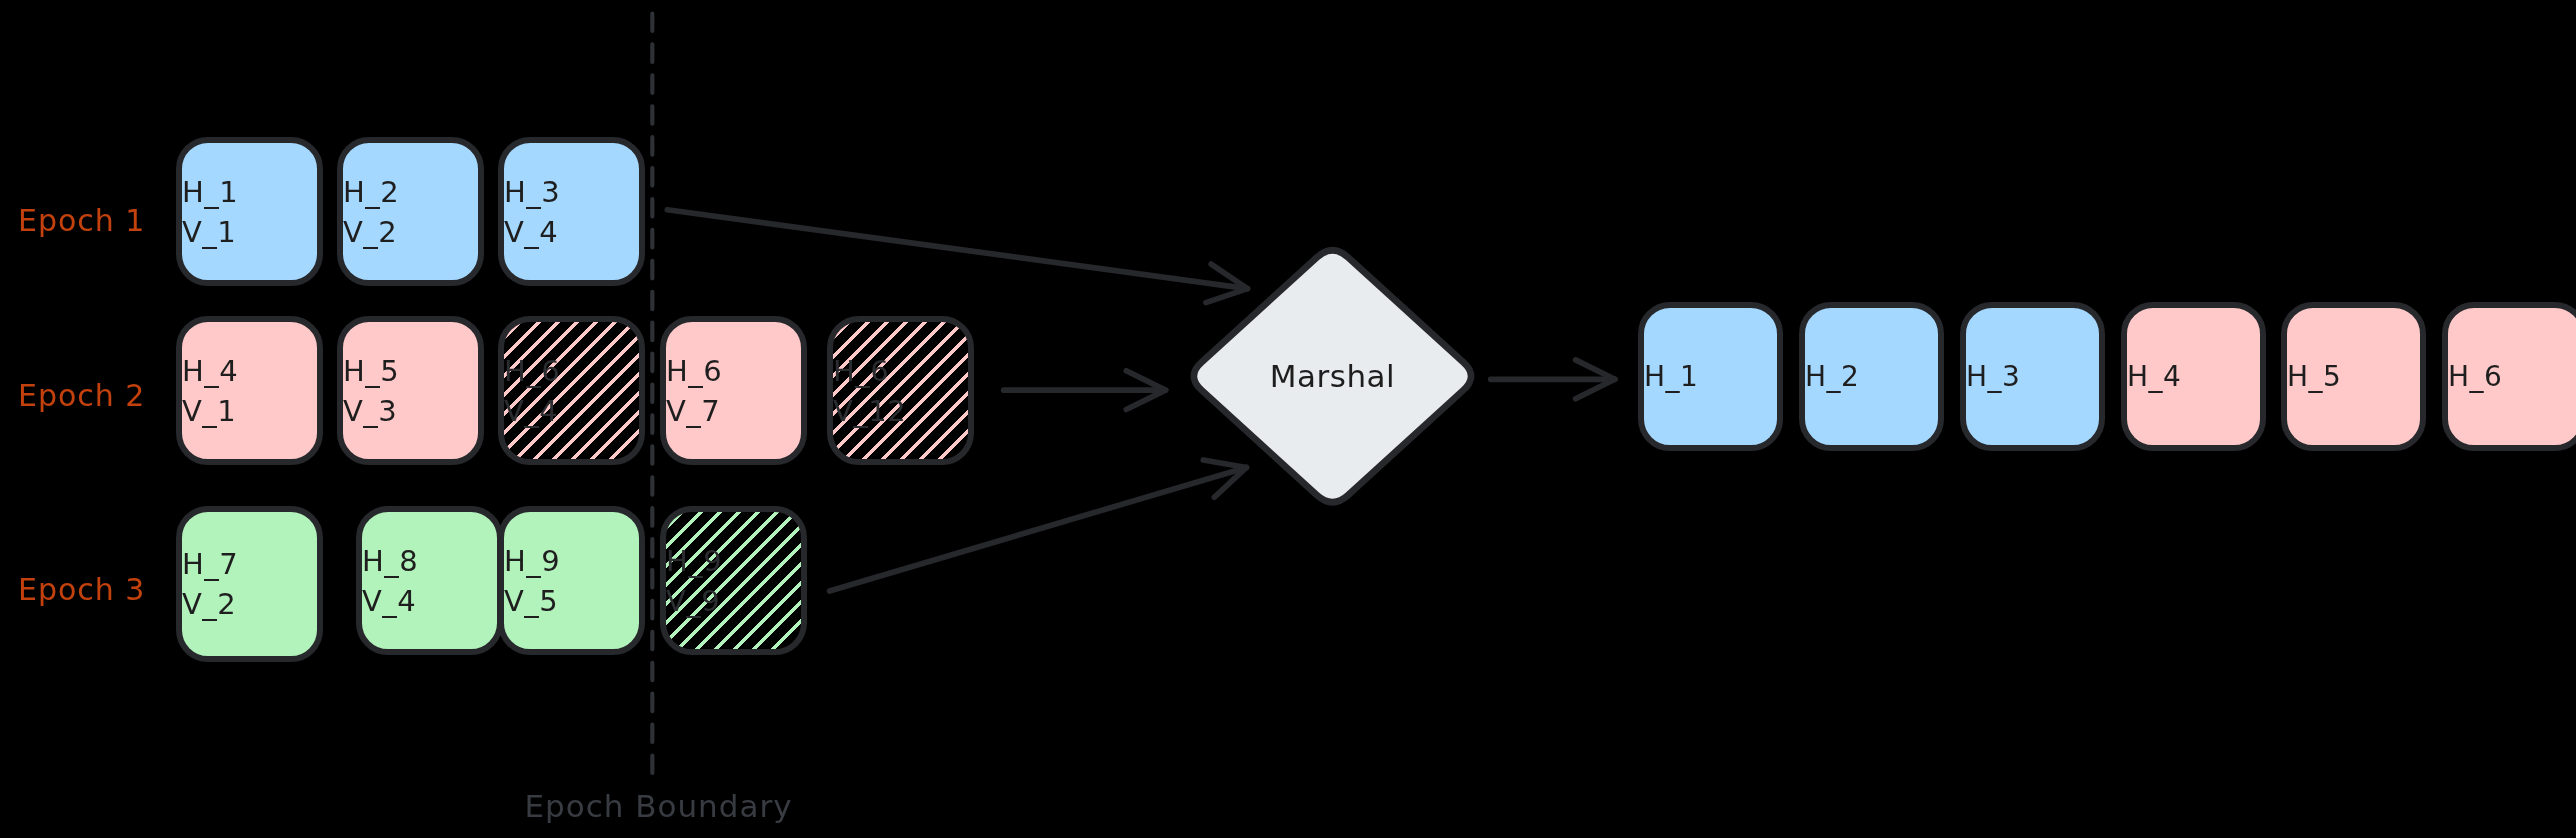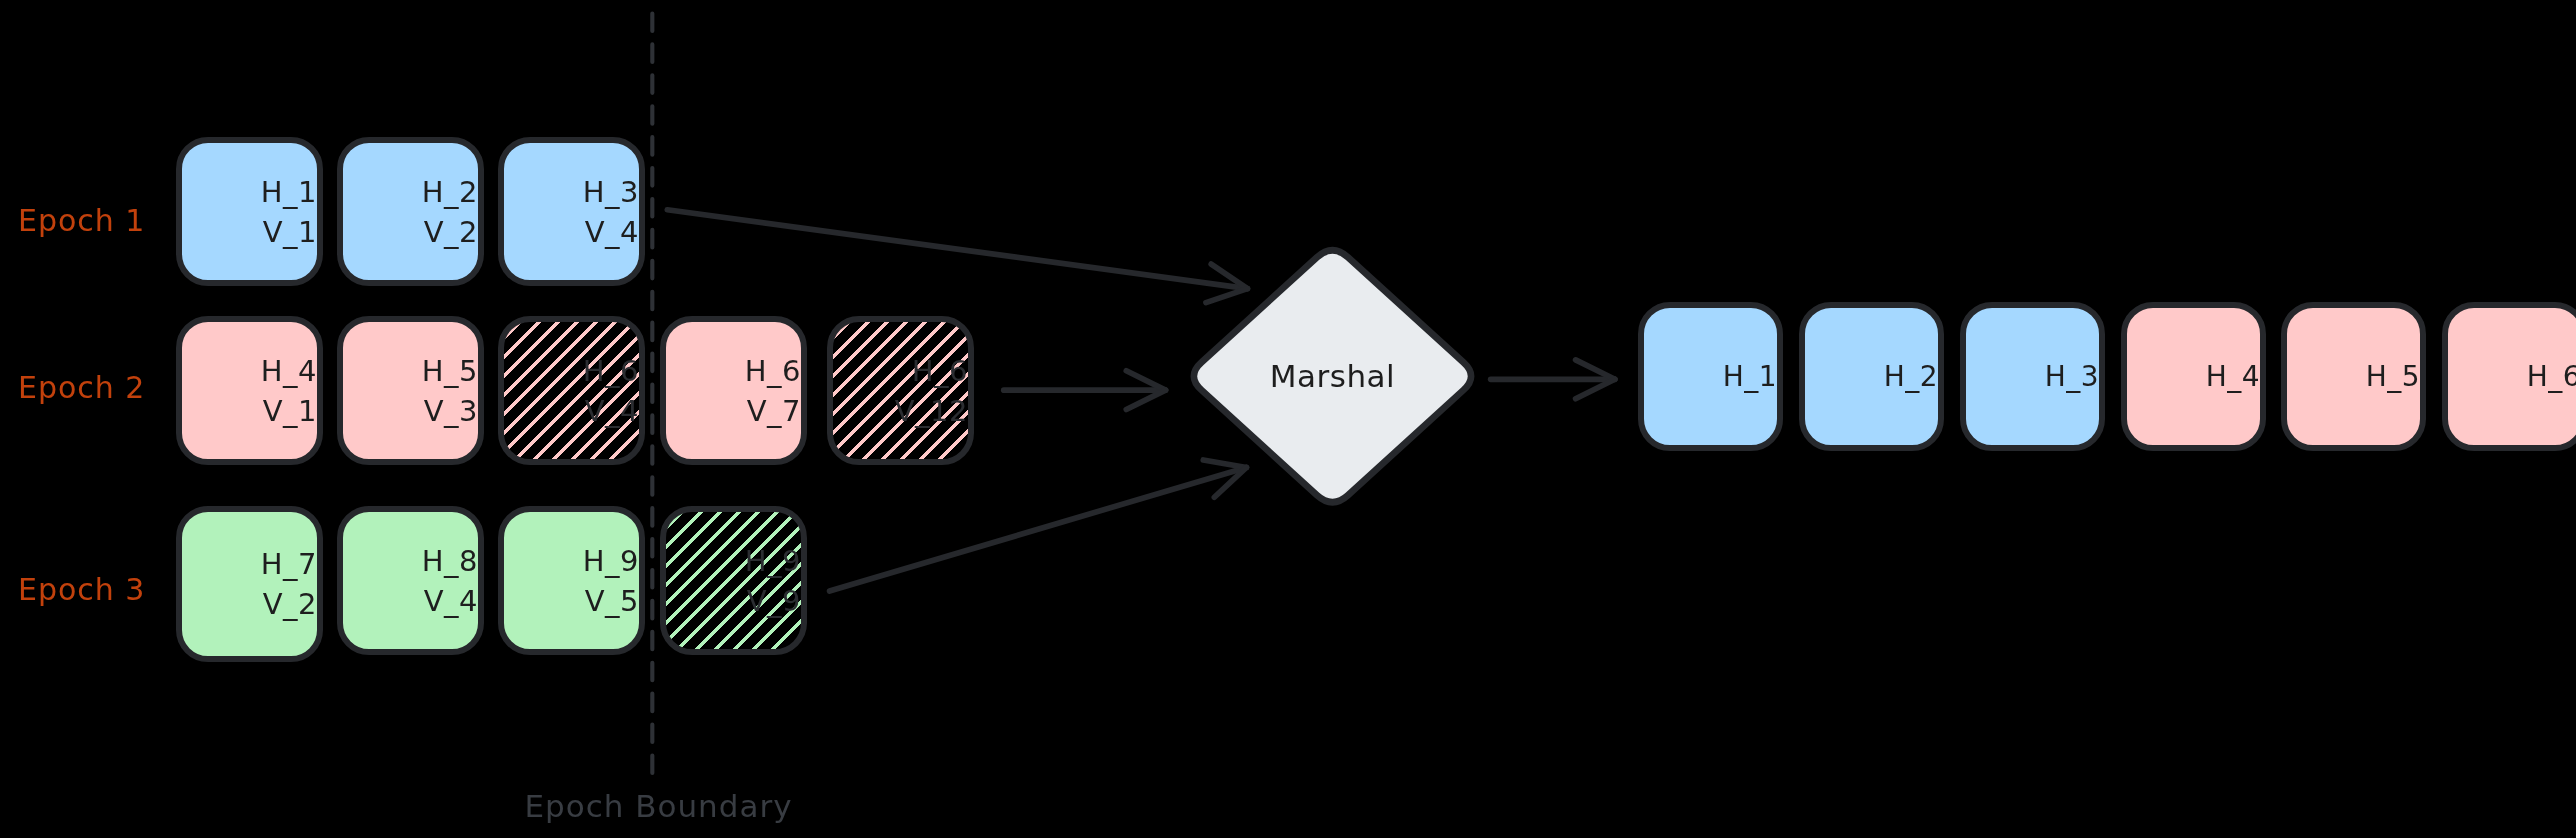--- a/index.html
+++ b/index.html
@@ -20,21 +20,21 @@
     left: 0;
     top: 0;
   }
   .box {
     position: absolute;
     box-sizing: border-box;
     border: 6.7px solid #26282c;
     border-radius: 32px;
     display: flex;
     flex-direction: column;
-    align-items: flex-end;
+    align-items: flex-start;
     justify-content: center;
     font-size: 29px;
     line-height: 40px;
     color: #1e1e1e;
     letter-spacing: 0.5px;
   }
   .box.hatched {
     color: #2b2d31;
     background-color: #000000;
   }
@@ -114,21 +114,21 @@
         <span class="bline">V_1</span>
       </div>
       <div class="box" style="left: 337px; top: 137px; width: 147px; height: 149px; background-color: rgb(165, 216, 255);">
         <span class="bline">H_2</span>
         <span class="bline">V_2</span>
       </div>
       <div class="box" style="left: 498px; top: 137px; width: 147px; height: 149px; background-color: rgb(165, 216, 255);">
         <span class="bline">H_3</span>
         <span class="bline">V_4</span>
       </div>
-      <div class="epoch-label" style="left: 7.2px; top: 304px; height: 149px; transform: translateY(9.3px);">Epoch 2</div>
+      <div class="epoch-label" style="left: 7.2px; top: 312px; height: 149px; transform: translateY(9.3px);">Epoch 2</div>
       <div class="box" style="left: 176px; top: 316px; width: 147px; height: 149px; background-color: rgb(255, 201, 201);">
         <span class="bline">H_4</span>
         <span class="bline">V_1</span>
       </div>
       <div class="box" style="left: 337px; top: 316px; width: 147px; height: 149px; background-color: rgb(255, 201, 201);">
         <span class="bline">H_5</span>
         <span class="bline">V_3</span>
       </div>
       <div class="box hatched" style="left: 498px; top: 316px; width: 147px; height: 149px; background-image: repeating-linear-gradient(135deg, rgba(0, 0, 0, 0) 0px, rgba(0, 0, 0, 0) 9.8px, rgb(255, 201, 201) 9.8px, rgb(255, 201, 201) 13.4px);">
         <span class="bline">H_6</span>
@@ -140,21 +140,21 @@
       </div>
       <div class="box hatched" style="left: 827px; top: 316px; width: 147px; height: 149px; background-image: repeating-linear-gradient(135deg, rgba(0, 0, 0, 0) 0px, rgba(0, 0, 0, 0) 9.8px, rgb(255, 201, 201) 9.8px, rgb(255, 201, 201) 13.4px);">
         <span class="bline">H_6</span>
         <span class="bline">V_12</span>
       </div>
       <div class="epoch-label" style="left: 7.2px; top: 506px; height: 149px; transform: translateY(9.3px);">Epoch 3</div>
       <div class="box" style="left: 176px; top: 506px; width: 147px; height: 156px; background-color: rgb(178, 242, 187);">
         <span class="bline">H_7</span>
         <span class="bline">V_2</span>
       </div>
-      <div class="box" style="left: 337px; top: 506px; width: 147px; height: 149px; background-color: rgb(178, 242, 187);">
+      <div class="box" style="left: 356px; top: 506px; width: 147px; height: 149px; background-color: rgb(178, 242, 187);">
         <span class="bline">H_8</span>
         <span class="bline">V_4</span>
       </div>
       <div class="box" style="left: 498px; top: 506px; width: 147px; height: 149px; background-color: rgb(178, 242, 187);">
         <span class="bline">H_9</span>
         <span class="bline">V_5</span>
       </div>
       <div class="box hatched" style="left: 660px; top: 506px; width: 147px; height: 149px; background-image: repeating-linear-gradient(135deg, rgba(0, 0, 0, 0) 0px, rgba(0, 0, 0, 0) 9.8px, rgb(178, 242, 187) 9.8px, rgb(178, 242, 187) 13.4px);">
         <span class="bline">H_9</span>
         <span class="bline">V_9</span>

